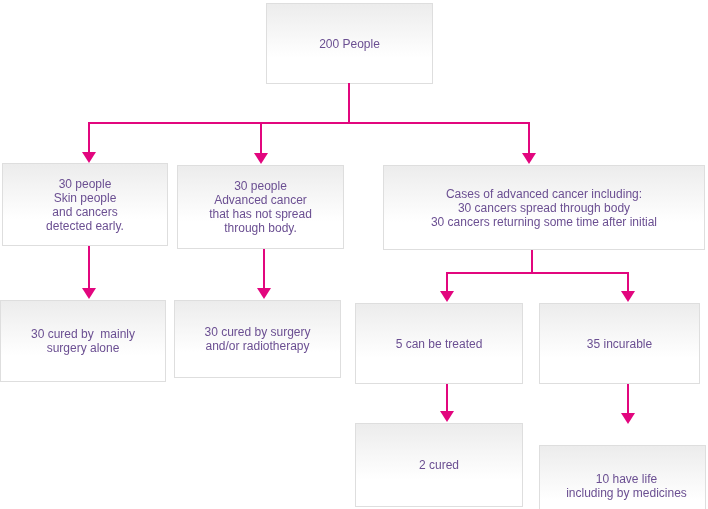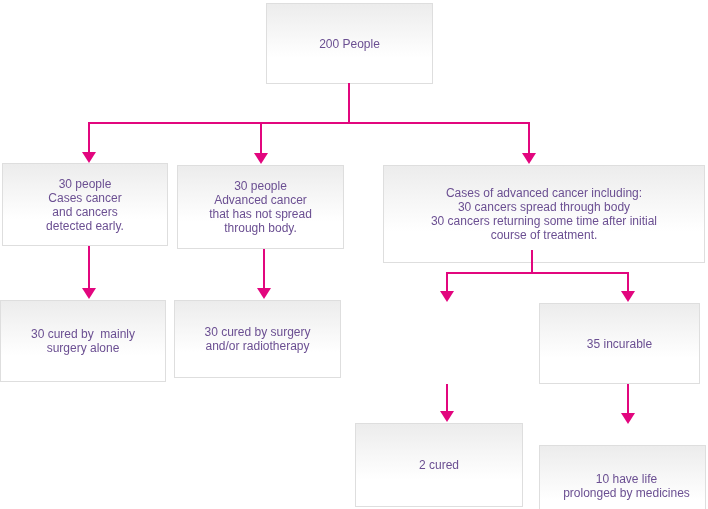--- a/index.html
+++ b/index.html
@@ -24,21 +24,21 @@
     align-items: center;
     justify-content: center;
     text-align: center;
   }
   .node-line { white-space: pre-wrap; }
 
   
   #n-root        { left:266px; top:3px;   width:167px; height:81px; }
   #n-early       { left:2px;   top:163px; width:166px; height:83px; }
   #n-notspread   { left:177px; top:165px; width:167px; height:84px; }
-  #n-advanced    { left:383px; top:165px; width:322px; height:98px; }
+  #n-advanced    { left:383px; top:165px; width:322px; height:85px; }
   #n-curedsurgery{ left:0;   top:300px; width:166px; height:82px; }
   #n-curedradio  { left:174px; top:300px; width:167px; height:78px; }
   #n-treatable   { left:355px; top:303px; width:168px; height:81px; }
   #n-incurable   { left:539px; top:303px; width:161px; height:81px; }
   #n-curedtwo    { left:355px; top:423px; width:168px; height:84px; }
   #n-prolonged   { left:539px; top:445px; width:167px; height:82px;padding-left:8px; }
 
   
   .vline, .hline { position:absolute; background:#e2067e; }
   .vline { width:2px; }
@@ -76,61 +76,63 @@
 <body>
 
 <div id="stage">
 
   <div class="node" id="n-root">
     <div class="node-line">200 People</div>
   </div>
 
   <div class="node" id="n-early">
     <div class="node-line">30 people</div>
-    <div class="node-line">Cases cancer</div>
+    <div class="node-line">Skin people</div>
     <div class="node-line">and cancers</div>
     <div class="node-line">detected early.</div>
   </div>
 
   <div class="node" id="n-notspread">
     <div class="node-line">30 people</div>
     <div class="node-line">Advanced cancer</div>
     <div class="node-line">that has not spread</div>
     <div class="node-line">through body.</div>
   </div>
 
   <div class="node" id="n-advanced">
     <div class="node-line">Cases of advanced cancer including:</div>
     <div class="node-line">30 cancers spread through body</div>
     <div class="node-line">30 cancers returning some time after initial</div>
-    <div class="node-line">course of treatment.</div>
   </div>
 
   <div class="node" id="n-curedsurgery">
     <div class="node-line">30 cured by  mainly</div>
     <div class="node-line">surgery alone</div>
   </div>
 
   <div class="node" id="n-curedradio">
     <div class="node-line">30 cured by surgery</div>
     <div class="node-line">and/or radiotherapy</div>
   </div>
 
+  <div class="node" id="n-treatable">
+    <div class="node-line">5 can be treated</div>
+  </div>
 
   <div class="node" id="n-incurable">
     <div class="node-line">35 incurable</div>
   </div>
 
   <div class="node" id="n-curedtwo">
     <div class="node-line">2 cured</div>
   </div>
 
   <div class="node" id="n-prolonged">
     <div class="node-line">10 have life</div>
-    <div class="node-line">prolonged by medicines</div>
+    <div class="node-line">including by medicines</div>
   </div>
 
   <div class="vline" id="c-root-v"></div>
   <div class="hline" id="c-branch1-h"></div>
 
   <div class="vline" id="c-early-v"></div>
   <div class="arrow" id="a-early"></div>
 
   <div class="vline" id="c-notspread-v"></div>
   <div class="arrow" id="a-notspread"></div>

